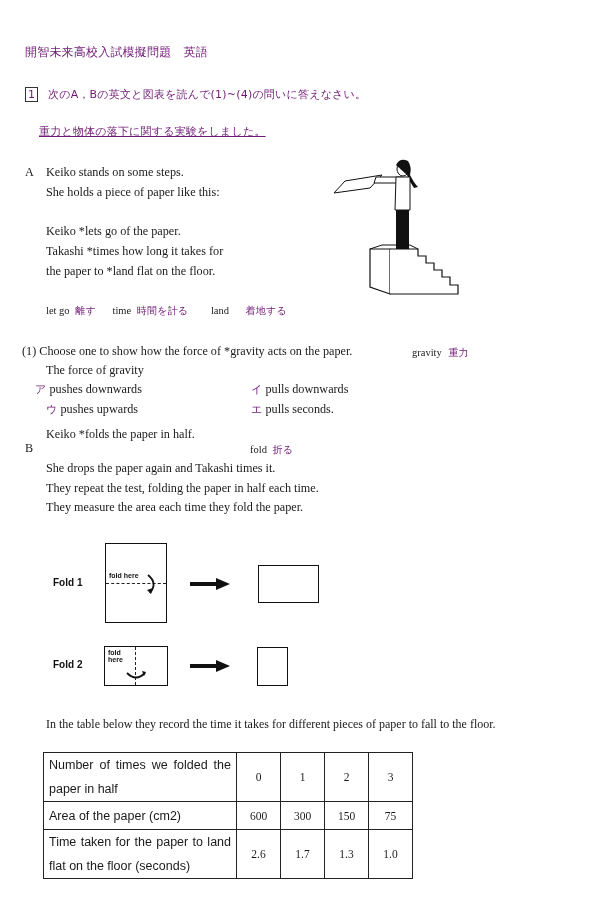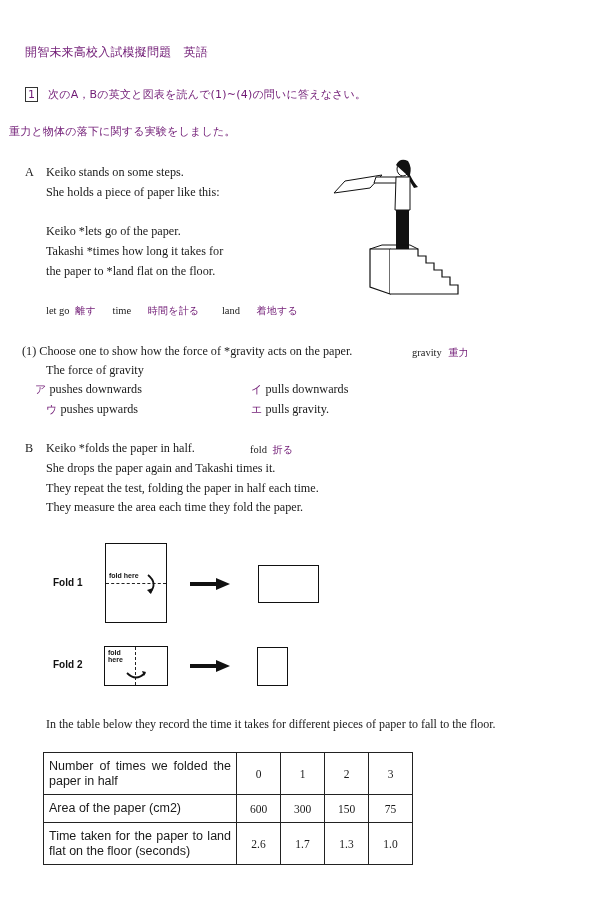--- a/index.html
+++ b/index.html
@@ -12,46 +12,46 @@
   .qnum { display: inline-block; border: 1px solid #333; width: 11px; height: 13px; line-height: 13px;
           text-align: center; font-size: 11px; margin-right: 10px; }
   .fold-label { font-family: "Liberation Sans", sans-serif; font-weight: bold; font-size: 10px; color: #111; }
   .box { position: absolute; border: 1.5px solid #111; background: #fff; }
   .dash-h { position: absolute; border-top: 1.5px dashed #222; height: 0; }
   .dash-v { position: absolute; border-left: 1.5px dashed #222; width: 0; }
   .tiny { font-family: "Liberation Sans", sans-serif; font-weight: bold; font-size: 7px; line-height: 7px; color: #111; position: absolute; white-space: normal; }
   table.data { position: absolute; left: 43px; top: 752px; border-collapse: collapse; }
   table.data td { border: 1px solid #222; padding: 0 5px; }
   table.data td.hdr { font-family: "Liberation Sans", sans-serif; font-size: 12.5px; width: 182px;
-                      text-align: justify; text-align-last: left; line-height: 15px; white-space: normal; }
+                      text-align: justify; text-align-last: left; line-height: 24px; white-space: normal; }
   table.data td.num { font-family: "Liberation Serif", serif; font-size: 11.5px; text-align: center; width: 33px; }
 </style>
 </head>
 <body>
 
 <div class="abs jp" style="left:25px;top:44px;font-size:12px;">開智未来高校入試模擬問題　英語</div>
 
 <div class="abs jp" style="left:25px;top:87px;">
   <span class="qnum">1</span><span>次のA，Bの英文と図表を読んで(1)~(4)の問いに答えなさい。</span>
 </div>
 
-<div class="abs jp" style="left:9px;top:124px;">重力と物体の落下に関する実験をしました。</div>
+<div class="abs jp" style="left:39px;top:124px;text-decoration:underline;">重力と物体の落下に関する実験をしました。</div>
 
 <div class="abs en" style="left:25px;top:165px;">A</div>
 <div class="abs en" style="left:46px;top:165px;text-align:right;">Keiko stands on some steps.</div>
 <div class="abs en" style="left:46px;top:185px;">She holds a piece of paper like this:</div>
 <div class="abs en" style="left:46px;top:224px;">Keiko *lets go of the paper.</div>
 <div class="abs en" style="left:46px;top:244px;">Takashi *times how long it takes for</div>
 <div class="abs en" style="left:46px;top:264px;">the paper to *land flat on the floor.</div>
 
 <div class="abs small" style="left:46px;top:304px;">
   <span>let go</span>
   <span class="jp" style="font-size:10px;margin-left:3px;">離す</span>
   <span style="margin-left:14px;">time</span>
-  <span class="jp" style="font-size:10px;margin-left:14px;">時間を計る</span>
+  <span class="jp" style="font-size:10px;margin-left:3px;">時間を計る</span>
   <span style="margin-left:20px;">land</span>
   <span class="jp" style="font-size:10px;margin-left:14px;">着地する</span>
 </div>
 
 <svg class="abs" style="left:330px;top:155px;" width="150" height="140" viewBox="0 0 150 140">
 
   <polygon points="5,22 42,16 30,29 -6,34" fill="#fff" stroke="#111" stroke-width="1" transform="translate(10,4)"></polygon>
 
   <path d="M44,28 L70,28 L72,22 L46,22 Z" fill="#fff" stroke="#111" stroke-width="1"></path>
 
@@ -88,25 +88,25 @@
 <div class="abs en" style="left:251px;top:382px;">
   <span class="jp">イ</span>
   <span>pulls downwards</span>
 </div>
 <div class="abs en" style="left:46px;top:402px;">
   <span class="jp">ウ</span>
   <span>pushes upwards</span>
 </div>
 <div class="abs en" style="left:251px;top:402px;">
   <span class="jp">エ</span>
-  <span>pulls gravity.</span>
+  <span>pulls seconds.</span>
 </div>
 
 <div class="abs en" style="left:25px;top:441px;">B</div>
-<div class="abs en" style="left:46px;top:441px;">Keiko *folds the paper in half.</div>
+<div class="abs en" style="left:46px;top:427px;">Keiko *folds the paper in half.</div>
 <div class="abs small" style="left:250px;top:443px;">
   <span>fold</span>
   <span class="jp" style="font-size:10px;margin-left:3px;">折る</span>
 </div>
 <div class="abs en" style="left:46px;top:461px;">She drops the paper again and Takashi times it.</div>
 <div class="abs en" style="left:46px;top:481px;">They repeat the test, folding the paper in half each time.</div>
 <div class="abs en" style="left:46px;top:500px;">They measure the area each time they fold the paper.</div>
 
 <div class="abs fold-label" style="left:53px;top:577px;">Fold 1</div>
 <div class="box" style="left:105px;top:543px;width:60px;height:78px;"></div>

